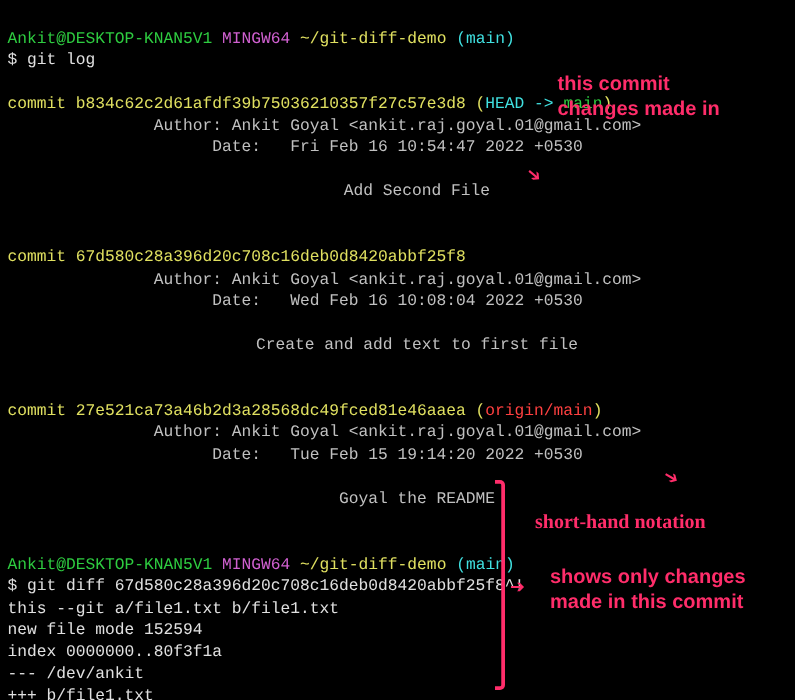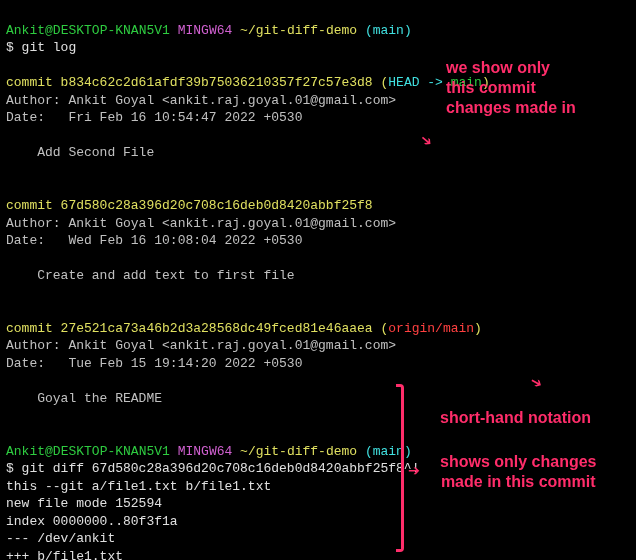--- a/index.html
+++ b/index.html
@@ -14,21 +14,21 @@
     padding: 4px 6px;
     position: relative;
   }
   .line { white-space: pre; }
   .green { color: #2ecc40; }
   .yellow { color: #e0e060; }
   .cyan { color: #40e0e0; }
   .magenta { color: #d060d0; }
   .red { color: #ff4040; }
   .white { color: #e0e0e0; }
-  .grey { color: #c0c0c0; }
+  .grey { color: #c0c0c0; text-align: center; }
   .bold { font-weight: normal; }
   .anno {
     position: absolute;
     color: #ff2d6a;
     font-family: Arial, Helvetica, sans-serif;
     font-weight: 700;
     font-size: 16px;
     line-height: 1.25;
     text-align: left;
   }
@@ -88,27 +88,26 @@
 </div>
 <div class="line white">$ git diff 67d580c28a396d20c708c16deb0d8420abbf25f8^!</div>
 
 <div class="line white bold">this --git a/file1.txt b/file1.txt</div>
 <div class="line white bold">new file mode 152594</div>
 <div class="line white bold">index 0000000..80f3f1a</div>
 <div class="line white bold">--- /dev/ankit</div>
 <div class="line white bold">+++ b/file1.txt</div>
 
 <div class="anno" style="left:446px; top:58px;">
-  <div>we show only</div>
   <div>this commit</div>
   <div>changes made in</div>
 </div>
 <div class="arrow" style="left:420px; top:128px; transform:rotate(40deg);">➔</div>
 
 <div class="arrow" style="left:530px; top:370px; transform:rotate(30deg);">➔</div>
-<div class="anno" style="left:440px; top:408px;">short-hand notation</div>
+<div class="anno" style="left:428px; top:408px;font-family:Liberation Serif, serif;">short-hand notation</div>
 
 <div class="bracket" style="left:396px; top:384px; height:168px;"></div>
 <div class="arrow" style="left:408px; top:458px;">➔</div>
-<div class="anno" style="left:440px; top:452px;text-align:center;">
+<div class="anno" style="left:440px; top:452px;">
   <div>shows only changes</div>
   <div>made in this commit</div>
 </div>
 
 </body></html>

